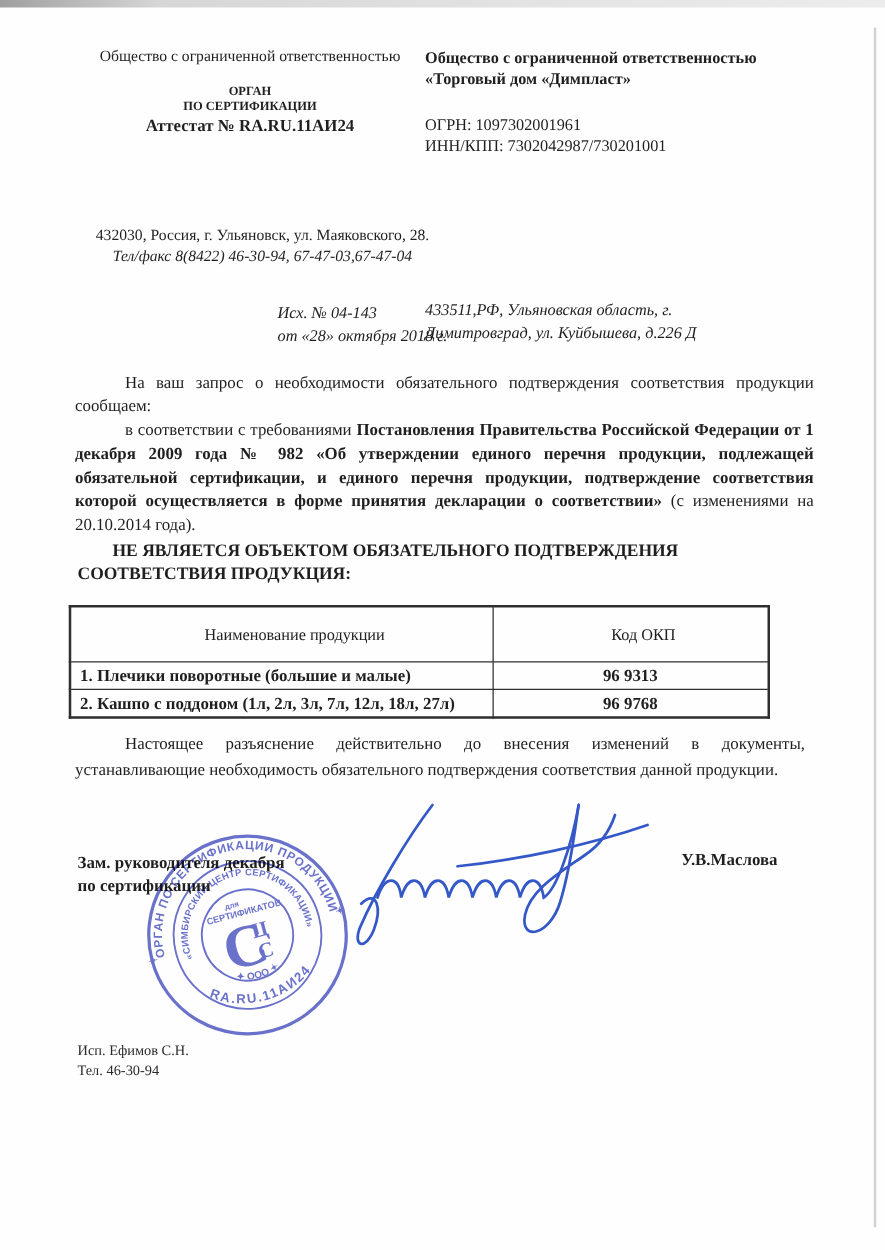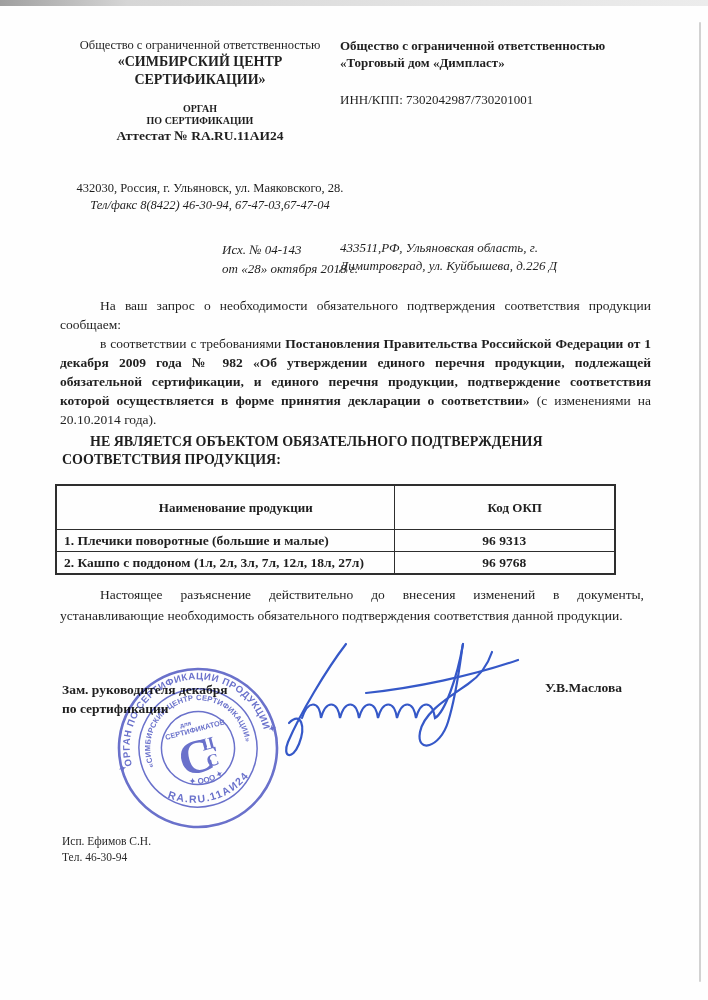--- a/index.html
+++ b/index.html
@@ -33,21 +33,21 @@
   .body-text{left:60px;top:296px;width:591px;font-size:13.5px;line-height:19px;text-align:justify;}
   .body-text p{margin:0;text-indent:40px;}
   .body-text .b{font-weight:bold;}
   .main-heading{left:62px;top:433px;width:486px;font-size:14px;font-weight:bold;
     line-height:1.32;text-indent:28px;}
   
   .okp-table{left:55px;top:484px;}
   table{border-collapse:collapse;width:561px;table-layout:fixed;}
   table,th,td{border:1.6px solid #2e2e2e;}
   table{border-width:2.4px;}
-  th{font-size:13px;font-weight:bold;height:41px;text-align:center;vertical-align:middle;padding-left:22px;}
+  th{font-size:13px;font-weight:normal;height:41px;text-align:center;vertical-align:middle;padding-left:22px;}
   td{font-size:13.5px;font-weight:bold;height:19px;padding:1px 7px;vertical-align:middle;}
   td.code{text-align:center;padding:1px 2px;}
   .col-name{width:338px;}
   
   .closing{left:60px;top:585px;width:584px;font-size:13.5px;line-height:20.5px;text-align:justify;}
   .closing p{margin:0;text-indent:40px;}
   
   .sig-label{left:62px;top:680px;width:220px;font-size:13.5px;font-weight:bold;line-height:1.42;}
   .sig-name{left:545px;top:680px;font-size:13.5px;font-weight:bold;}
   .stamp-wrap{left:112px;top:662px;width:172px;height:172px;opacity:.84;
@@ -58,37 +58,34 @@
   .footer{left:62px;top:833px;font-size:11.5px;line-height:1.4;color:#2a2a2a;}
 </style>
 </head>
 <body>
 
 <div class="abs top-band"></div>
 <div class="abs edge-line"></div>
 
 <div class="abs hdr-left">
   <div class="org-type">Общество с ограниченной ответственностью</div>
-  <div class="org-name">
-    <div>«СИМБИРСКИЙ ЦЕНТР</div>
-    <div>СЕРТИФИКАЦИИ»</div>
-  </div>
   <div class="organ">
     <div>ОРГАН</div>
     <div>ПО СЕРТИФИКАЦИИ</div>
   </div>
   <div class="attest">Аттестат № RA.RU.11АИ24</div>
 </div>
 
 <div class="abs hdr-right">
   <div class="org">
     <div>Общество с ограниченной ответственностью</div>
     <div>«Торговый дом «Димпласт»</div>
   </div>
   <div class="regs">
+    <div>ОГРН: 1097302001961</div>
     <div>ИНН/КПП: 7302042987/730201001</div>
   </div>
 </div>
 
 <div class="abs contacts">
   <div>432030, Россия, г. Ульяновск, ул. Маяковского, 28.</div>
   <div class="it">Тел/факс 8(8422) 46-30-94, 67-47-03,67-47-04</div>
 </div>
 
 <div class="abs ref-left">

